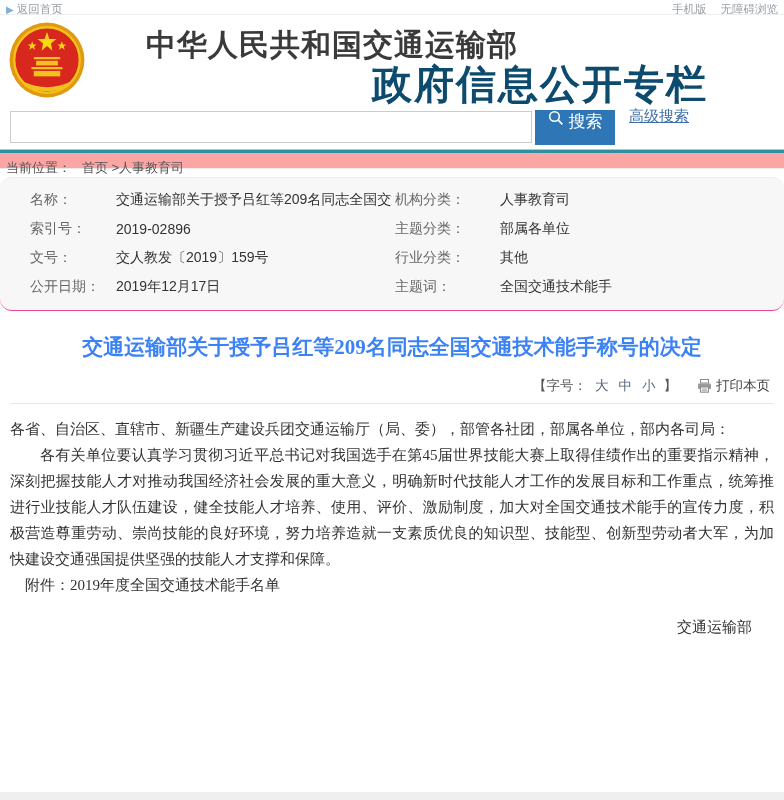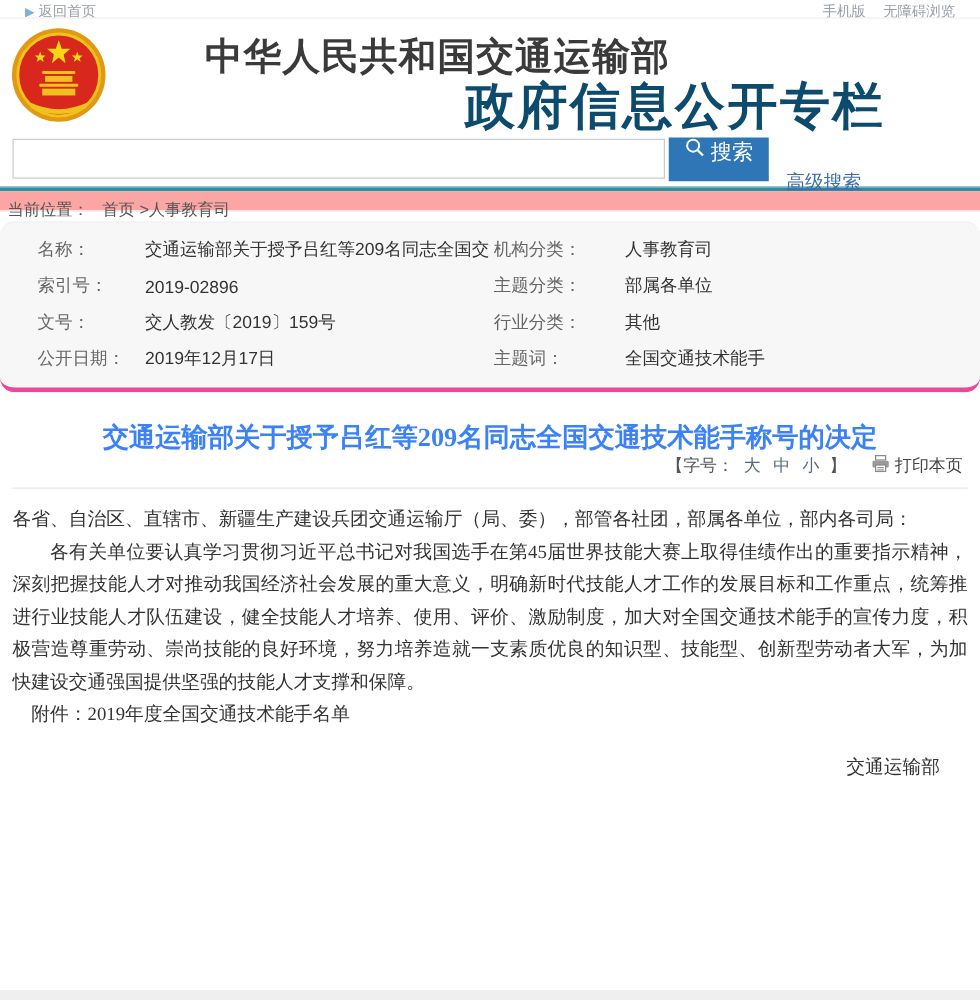--- a/index.html
+++ b/index.html
@@ -1,61 +1,61 @@
 <!DOCTYPE html>
 <html><head>
 <meta charset="utf-8">
 <style>
   * { margin:0; padding:0; box-sizing:border-box; }
   html,body { background:#e9e9e9; }
   body { font-family:"Liberation Sans", sans-serif; }
   .page { width:784px; height:800px; margin:0 auto; background:#fff; overflow:hidden; position:relative; }
 
   
-  .topbar { height:15px; overflow:hidden; border-bottom:1px solid #eee; padding:0 20px; display:flex; justify-content:space-between; align-items:flex-end; font-size:11.5px; color:#9aa0a8; }
+  .topbar { height:15px; overflow:hidden; border-bottom:1px solid #eee; padding:0 6px; display:flex; justify-content:space-between; align-items:flex-end; font-size:11.5px; color:#9aa0a8; }
   .topbar .left, .topbar .right { display:flex; gap:14px; transform:translateY(3px); }
   .topbar a { color:#9aa0a8; text-decoration:none; cursor:pointer; }
   .topbar .tri { color:#7fb2d9; font-size:10px; margin-right:3px; }
 
   
   .header { height:92px; position:relative; background:#fff; }
   .emblem { position:absolute; left:8px; top:6px; width:78px; height:78px; }
-  .ministry { position:absolute; left:146px; top:10px;margin-left:18px; }
+  .ministry { position:absolute; left:146px; top:10px; }
   .ministry .cn { font-size:30px; font-weight:bold; color:#3a3a3a; letter-spacing:1px; }
   .ministry .en { font-size:13.5px; color:#3e3e3e; margin-top:7px; letter-spacing:0.2px; }
   .column-title { position:absolute; left:372px; top:42px; font-size:40px; font-weight:bold; color:#0c4a6e; letter-spacing:2px; white-space:nowrap; }
 
   
   .searchrow { height:42px; position:relative; }
   .search-input { position:absolute; left:10px; top:4px; width:522px; height:32px; border:1px solid #c9cdd1; background:#fff; font-size:14px; padding:0 8px; outline:none; }
   .search-btn { position:absolute; left:535px; top:3px; width:80px; height:35px; background:#2e76b5; color:#fff; border:none; font-size:17px; cursor:pointer; display:flex; align-items:flex-start; justify-content:center; gap:5px; }
-  .adv-link { position:absolute; left:629px; top:29px; font-size:15px; color:#3d6ea8; text-decoration:underline; cursor:pointer; }
+  .adv-link { position:absolute; left:629px; top:0; font-size:15px; color:#3d6ea8; text-decoration:underline; cursor:pointer; }
 
   .tealline { height:4px; background:#2e8fa0; border-top:1px solid #a8cfd8; }
 
   
   .crumb { height:16px; line-height:30px; background:#fca5a5; border-bottom:1px solid #e9e9e9; padding-left:6px; font-size:13px; color:#555; }
   .crumb a { color:#555; text-decoration:none; cursor:pointer; }
 
   
-  .metabox { margin-top:8px; background:#f7f7f8; border-top:1px solid #ececec; border-bottom:4px solid #ec4899; padding:7px 0 9px 0; display:grid; grid-template-columns:50% 50%;border-radius:12px; }
+  .metabox { margin-top:8px; background:#f7f7f8; border-top:1px solid #ececec; border-bottom:1px solid #ec4899; padding:7px 0 9px 0; display:grid; grid-template-columns:50% 50%;border-radius:12px; }
   .metacol { display:flex; flex-direction:column; }
   .metarow { display:flex; height:29px; align-items:center; font-size:14px; }
   .metacol.l .metarow { padding-left:30px; }
   .metacol.r .metarow { padding-left:3px; }
   .metarow .lab { color:#666; width:86px; flex:none; }
   .metacol.r .metarow .lab { width:105px; }
   .metarow .val { color:#333; white-space:nowrap; overflow:hidden; }
 
   
   .content { padding:0 10px; }
   .doc-title { text-align:center; margin:22px 40px 0 40px; font-family:"Liberation Serif","DejaVu Serif",serif; font-size:21px; font-weight:bold; color:#3b82f6; }
-  .controls { text-align:right; padding:0 4px 8px 0; border-bottom:1px solid #e8e8e8; font-size:13.5px; color:#555; display:flex; justify-content:flex-end; align-items:center; gap:6px; }
+  .controls { text-align:right; margin-top:16px; padding:0 4px 8px 0; border-bottom:1px solid #e8e8e8; font-size:13.5px; color:#555; display:flex; justify-content:flex-end; align-items:center; gap:6px; }
   .controls .fs { cursor:pointer; color:#55677e; padding:0 2px; }
-  .controls .print { display:flex; gap:4px; margin-left:14px; cursor:pointer; color:#444; }
+  .controls .print { display:flex; align-items:center; gap:4px; margin-left:14px; cursor:pointer; color:#444; }
   .printer-icon svg { display:block; }
 
   .doc-body { font-family:"Liberation Serif","DejaVu Serif",serif; font-size:15px; line-height:26px; color:#333; margin-top:12px; }
   .doc-body p { margin:0; text-align:justify; }
   .doc-body p.ind { text-indent:2em; }
   .attach { margin-top:26px; text-indent:1em; }
   .signblock { text-align:right; padding-right:22px; margin-top:16px; }
   .signblock div { line-height:26px; }
 
   .bottomstrip { position:absolute; bottom:0; left:0; width:100%; height:8px; background:#efefef; }

